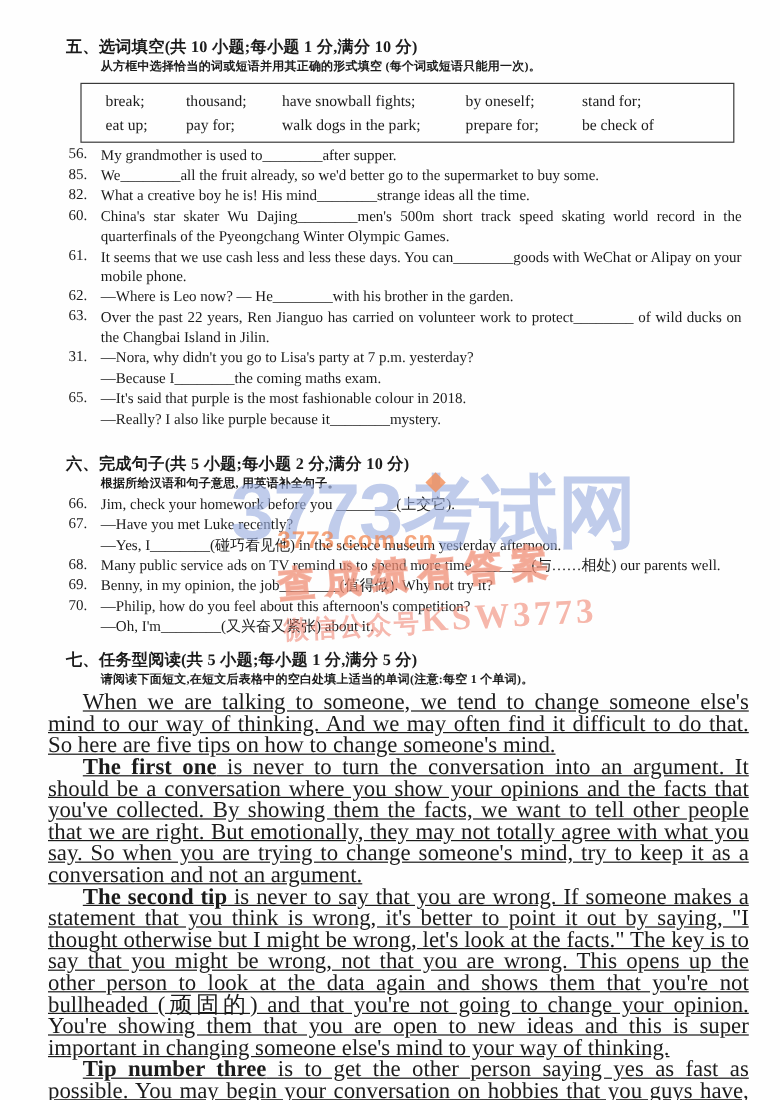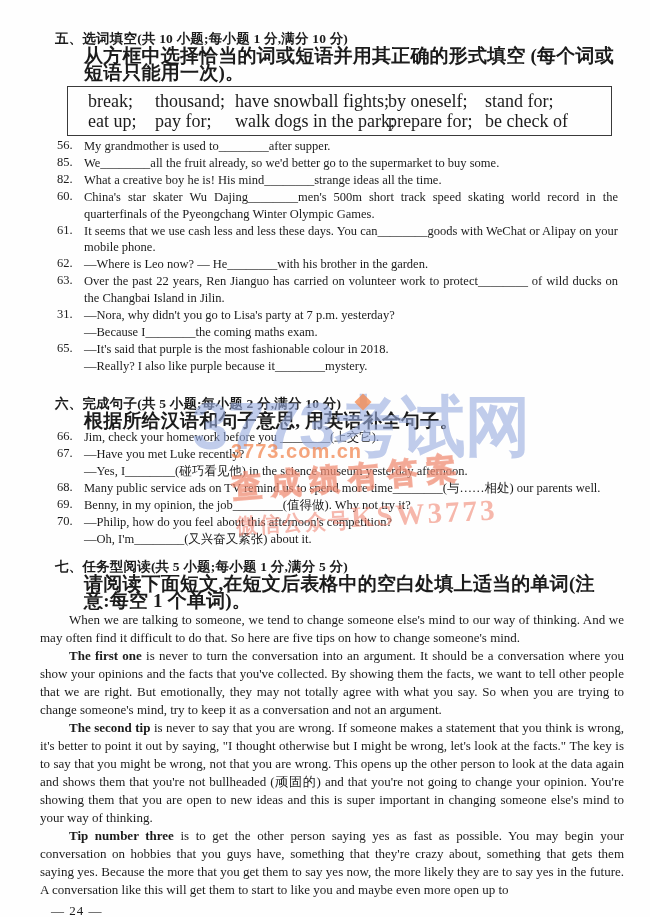--- a/index.html
+++ b/index.html
@@ -4,35 +4,35 @@
 <style>
   html,body{margin:0;padding:0;}
   body{
     width:650px;height:917px;position:relative;overflow:hidden;
     background:#fefefe;color:#1b1b1b;
     font-family:"Liberation Serif","DejaVu Serif",serif;
   }
   .page{padding:30px 32px 0 55px;font-size:12.5px;}
   .sec{margin:0;}
   .sec-title{font-size:13.5px;line-height:17px;font-weight:bold;letter-spacing:.2px;}
-  .sec-instr{margin-left:29px;line-height:17px;font-weight:bold;font-size:19px;letter-spacing:.2px;}
+  .sec-instr{margin-left:29px;line-height:17px;font-weight:bold;font-size:10px;letter-spacing:.2px;}
   .bank{
     margin:5px 6px 2px 12px;border:1.4px solid #3a3a3a;
-    padding:4px 0 4px 20px;font-size:18px;line-height:20px;
+    padding:4px 0 4px 20px;font-size:13px;line-height:20px;
   }
   .bank-row{display:grid;grid-template-columns:67px 80px 153px 97px 1fr;}
   .bank-cell{white-space:nowrap;}
   .qlist{margin-left:2px;}
   .q{position:relative;padding-left:27px;text-align:justify;}
   .q .no{position:absolute;left:0;top:0;}
   .ln{line-height:16.9px;}
   .s6 .ln{line-height:17px;}
   .sp-s5{height:20px;} .sp-s6{height:10px;} .sp-s7{height:2px;}
   .passage{margin-left:-15px;margin-right:-6px;text-align:justify;}
-  .para{margin:0;line-height:18px;font-size:13px;text-indent:29px;}
+  .para{margin:0;line-height:18px;font-size:19px;text-indent:29px;text-decoration:underline;}
   .para .lead{font-weight:bold;}
   .page-number{margin:4px 0 0 -4px;font-size:13px;letter-spacing:1px;}
   
   .wm{position:absolute;pointer-events:none;white-space:nowrap;z-index:5;}
   .wm-site{
     left:192px;top:382px;font-family:"Liberation Sans","DejaVu Sans",sans-serif;
     font-weight:bold;font-size:66px;letter-spacing:-1px;
     color:rgba(154,172,222,.62);
   }
   .wm-dot{

